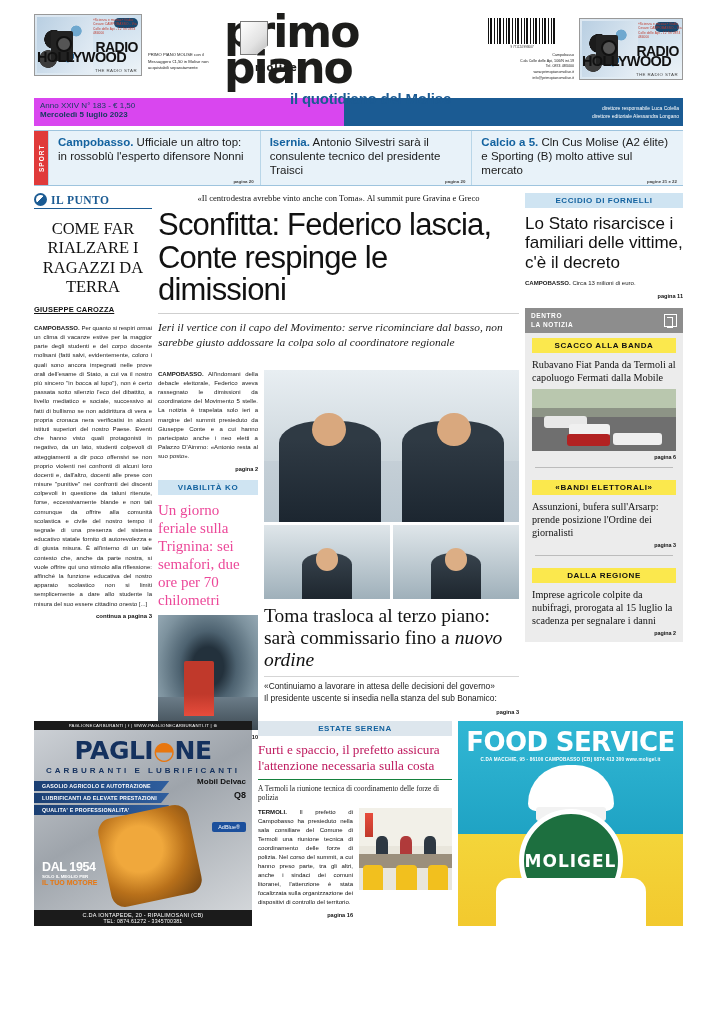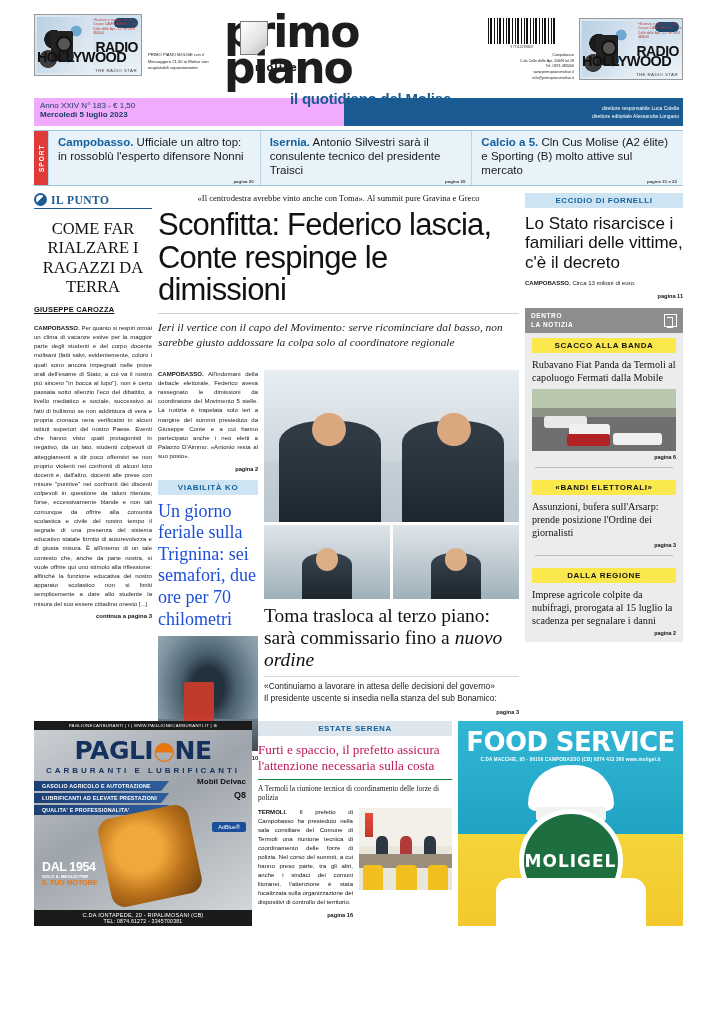--- a/index.html
+++ b/index.html
@@ -68,21 +68,21 @@
   .barcode { width: 68px; height: 33px; position: relative; }
   .barcode .bars {
     height: 26px;
     background: repeating-linear-gradient(90deg,#111 0 1px, #fff 1px 2px, #111 2px 4px, #fff 4px 6px, #111 6px 7px, #fff 7px 9px);
   }
   .barcode .bnum { font-size: 3px; text-align: center; color: #333; margin-top: 1px; }
   .pub-addr { font-size: 3.7px; line-height: 1.55; text-align: right; color: #222; width: 86px; padding-top: 34px;}
   .radio-ad2 { width: 104px; height: 62px; }
 
   .info-bar { display: flex; align-items: stretch; height: 28px; margin-top: 2px; }
-  .date-box { flex: 0 0 auto; width: 310px; background: #f0abfc; padding: 3px 6px; }
+  .date-box { flex: 0 0 auto; width: 310px; background: #d946ef; padding: 3px 6px; }
   .date-box .l1 { font-size: 8px; color: #123a5c; }
   .date-box .l2 { font-size: 8px; color: #123a5c; font-weight: bold; }
   .blue-strip { flex: 1 1 auto; background: #1b5b93; color: #fff; font-size: 5px; line-height: 1.6;
                 text-align: right; padding: 6px 4px 0 0; }
 
   
   .sportbar { display: flex; border-top: 1px solid #9ec4de; border-bottom: 1px solid #9ec4de;
               background: #e8f2f9; margin-top: 4px; height: 56px; }
   .sport-tab { width: 14px; background: #e03a3a; color: #fff; font-size: 6.5px; font-weight: bold;
                writing-mode: vertical-rl; transform: rotate(180deg); display:flex; align-items:center; justify-content:center;
@@ -131,21 +131,21 @@
   .mid-col-b { flex: 1 1 auto; }
   .lead-body { font-size: 6.05px; line-height: 1.52; text-align: justify; color: #1a1a1a; }
   .pg-ref { font-size: 5.6px; font-weight: bold; text-align: right; margin-top: 4px; color: #111; }
 
   .badge { display:block; text-align:center; font-size: 8px; font-weight: bold; letter-spacing: .6px;
            padding: 3px 8px; }
   .badge-blue { background: #cfe4f2; color: #13629f; }
   .badge-yellow { background: #fbe84d; color: #111; }
   .badge-grayblue { background: #dde6ed; color: #13629f; }
 
-  .viab-h { font-family: "Liberation Serif", serif; font-size: 18px; line-height: 1.2; margin-top: 6px; color: #1d4ed8; }
+  .viab-h { font-family: "Liberation Serif", serif; font-size: 15px; line-height: 1.2; margin-top: 6px; color: #ec4899; }
 
   .photo { background: #cfd6da; position: relative; overflow: hidden; }
   .photo-tunnel {
     height: 115px; margin-top: 6px;
     background:
       radial-gradient(ellipse at 50% 45%, #23313c 0 22%, #4d6270 40%, #7d929e 70%, #9fb2bd 100%);
   }
   .photo-tunnel:after {
     content:""; position:absolute; left:26%; top:40%; width:30%; height:48%;
     background: linear-gradient(180deg,#c0392b 0 60%, #e74c3c 100%); border-radius: 2px 2px 0 0;

